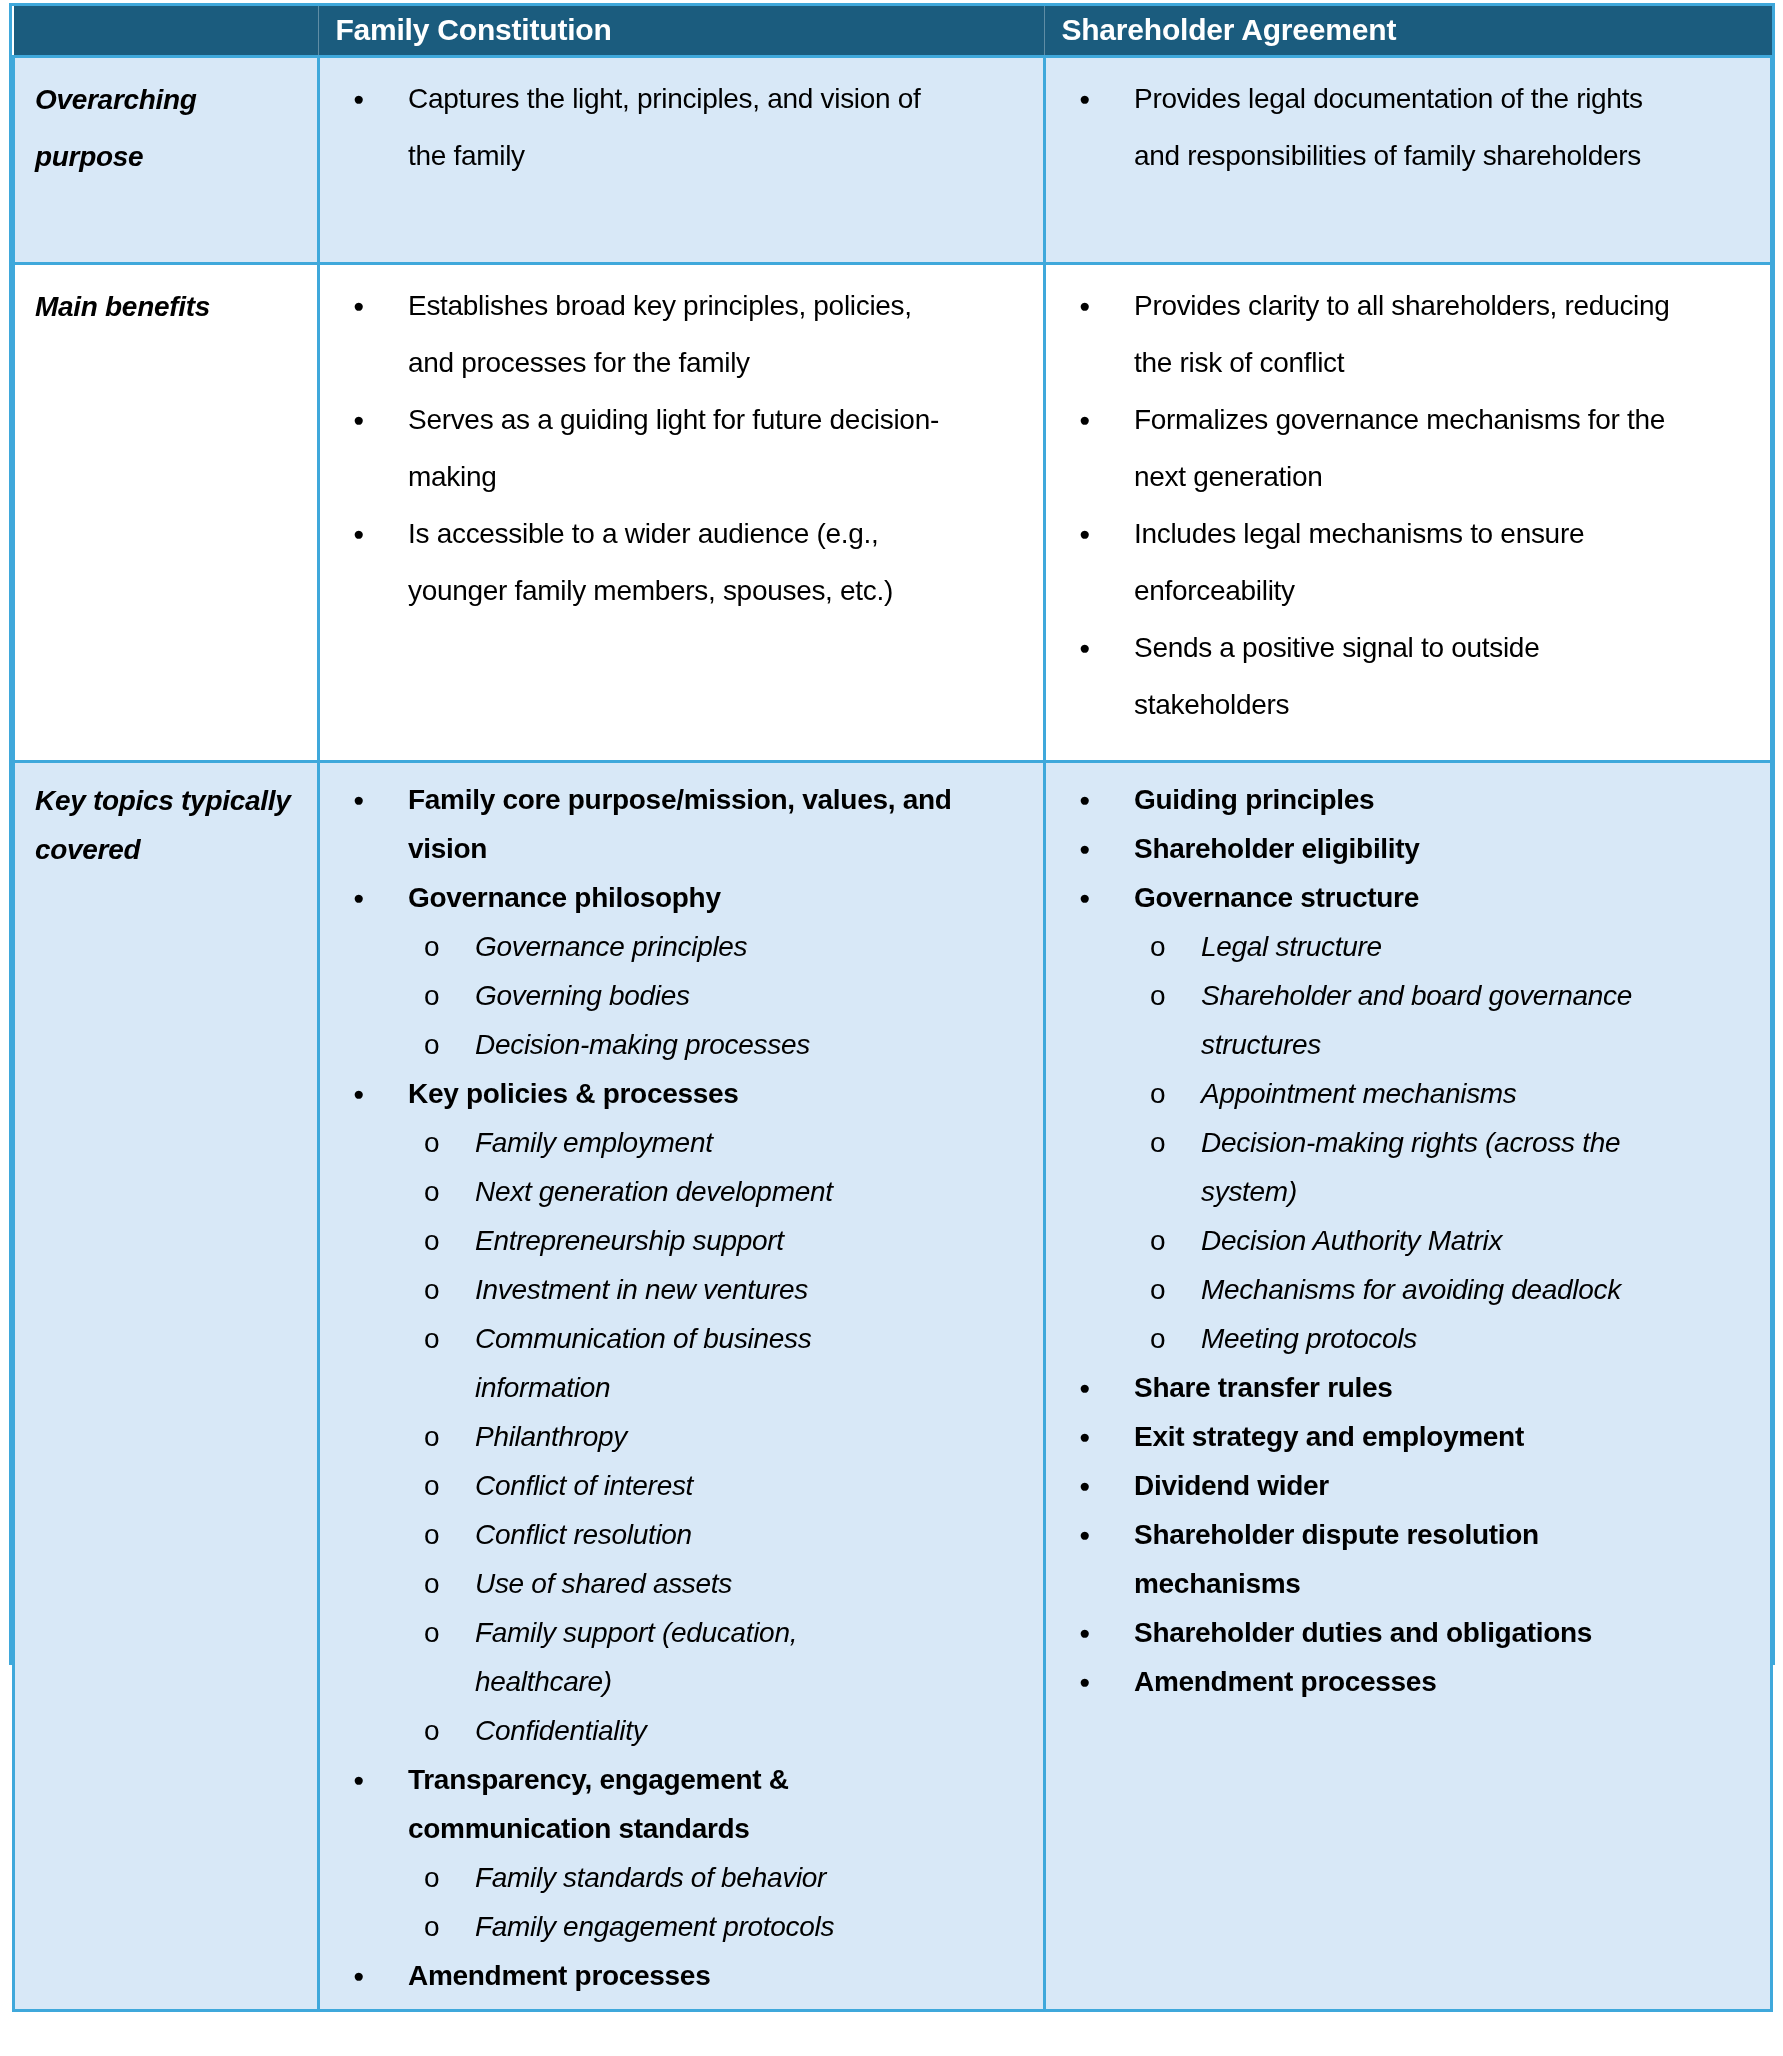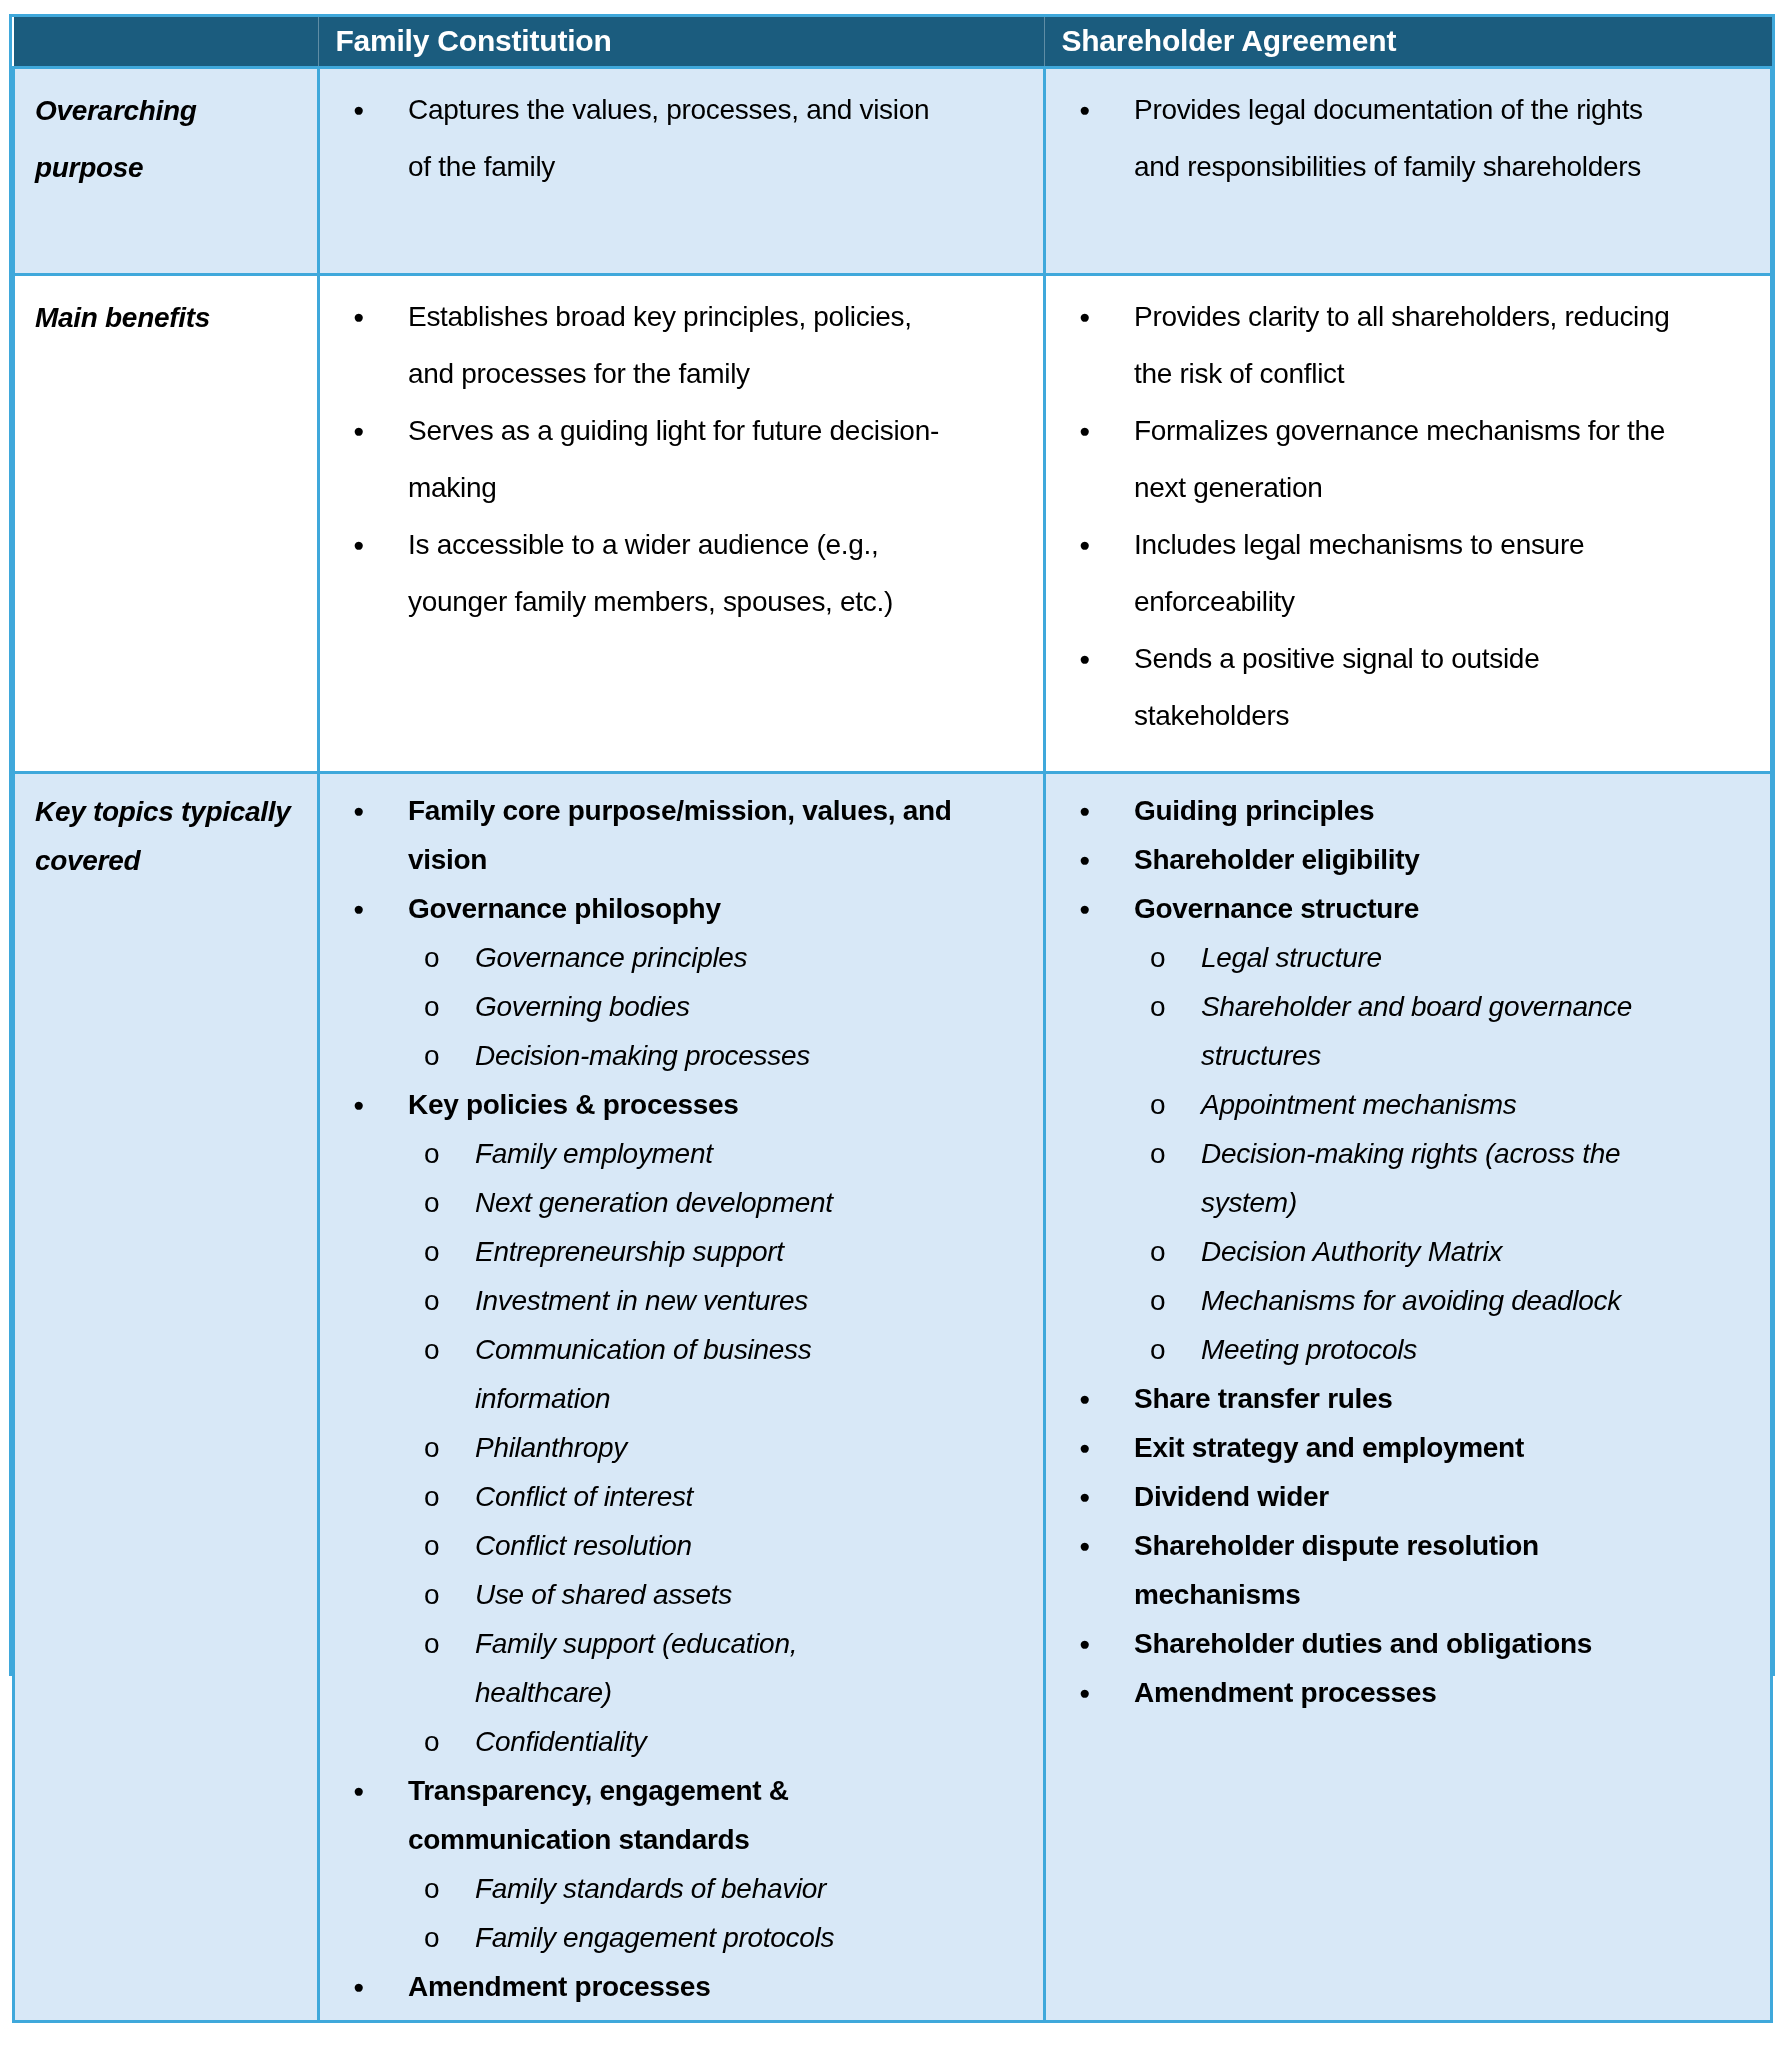--- a/index.html
+++ b/index.html
@@ -7,21 +7,21 @@
     --row-white-bg:#ffffff; --border-blue:#3fa8db; --text:#000000;
   }
   *{box-sizing:border-box;}
   html,body{margin:0;padding:0;}
   body{
     width:1784px;height:2057px;background:#ffffff;
     font-family:"Liberation Sans", sans-serif;color:var(--text);
     font-size:28px;letter-spacing:-0.3px;
   }
   .frame{
-    position:absolute;left:9px;top:14px;width:1766px;height:1662px;
+    position:absolute;left:9px;top:3px;width:1766px;height:1662px;
     border:3.6px solid var(--border-blue);
   }
   table.cmp{
     border-collapse:collapse;table-layout:fixed;
     width:100%;height:100%;
   }
   col.c1{width:305px;} col.c2{width:726px;} col.c3{width:727px;}
   th{
     background:var(--header-bg);color:var(--header-text);
     font-size:30px;font-weight:bold;text-align:left;vertical-align:middle;
@@ -68,21 +68,21 @@
         <th>Shareholder Agreement</th>
       </tr>
     </thead>
     <tbody>
       <tr class="r1 band-blue">
         <td class="label">Overarching purpose</td>
         <td class="cell">
           <div class="list">
               <div class="li lvl1">
                 <span class="marker">●</span>
-                <span class="txt">Captures the values, processes, and vision of the family</span>
+                <span class="txt">Captures the light, principles, and vision of the family</span>
               </div>
             </div>
         </td>
         <td class="cell">
           <div class="list">
               <div class="li lvl1">
                 <span class="marker">●</span>
                 <span class="txt">Provides legal documentation of the rights and responsibilities of family shareholders</span>
               </div>
             </div>

